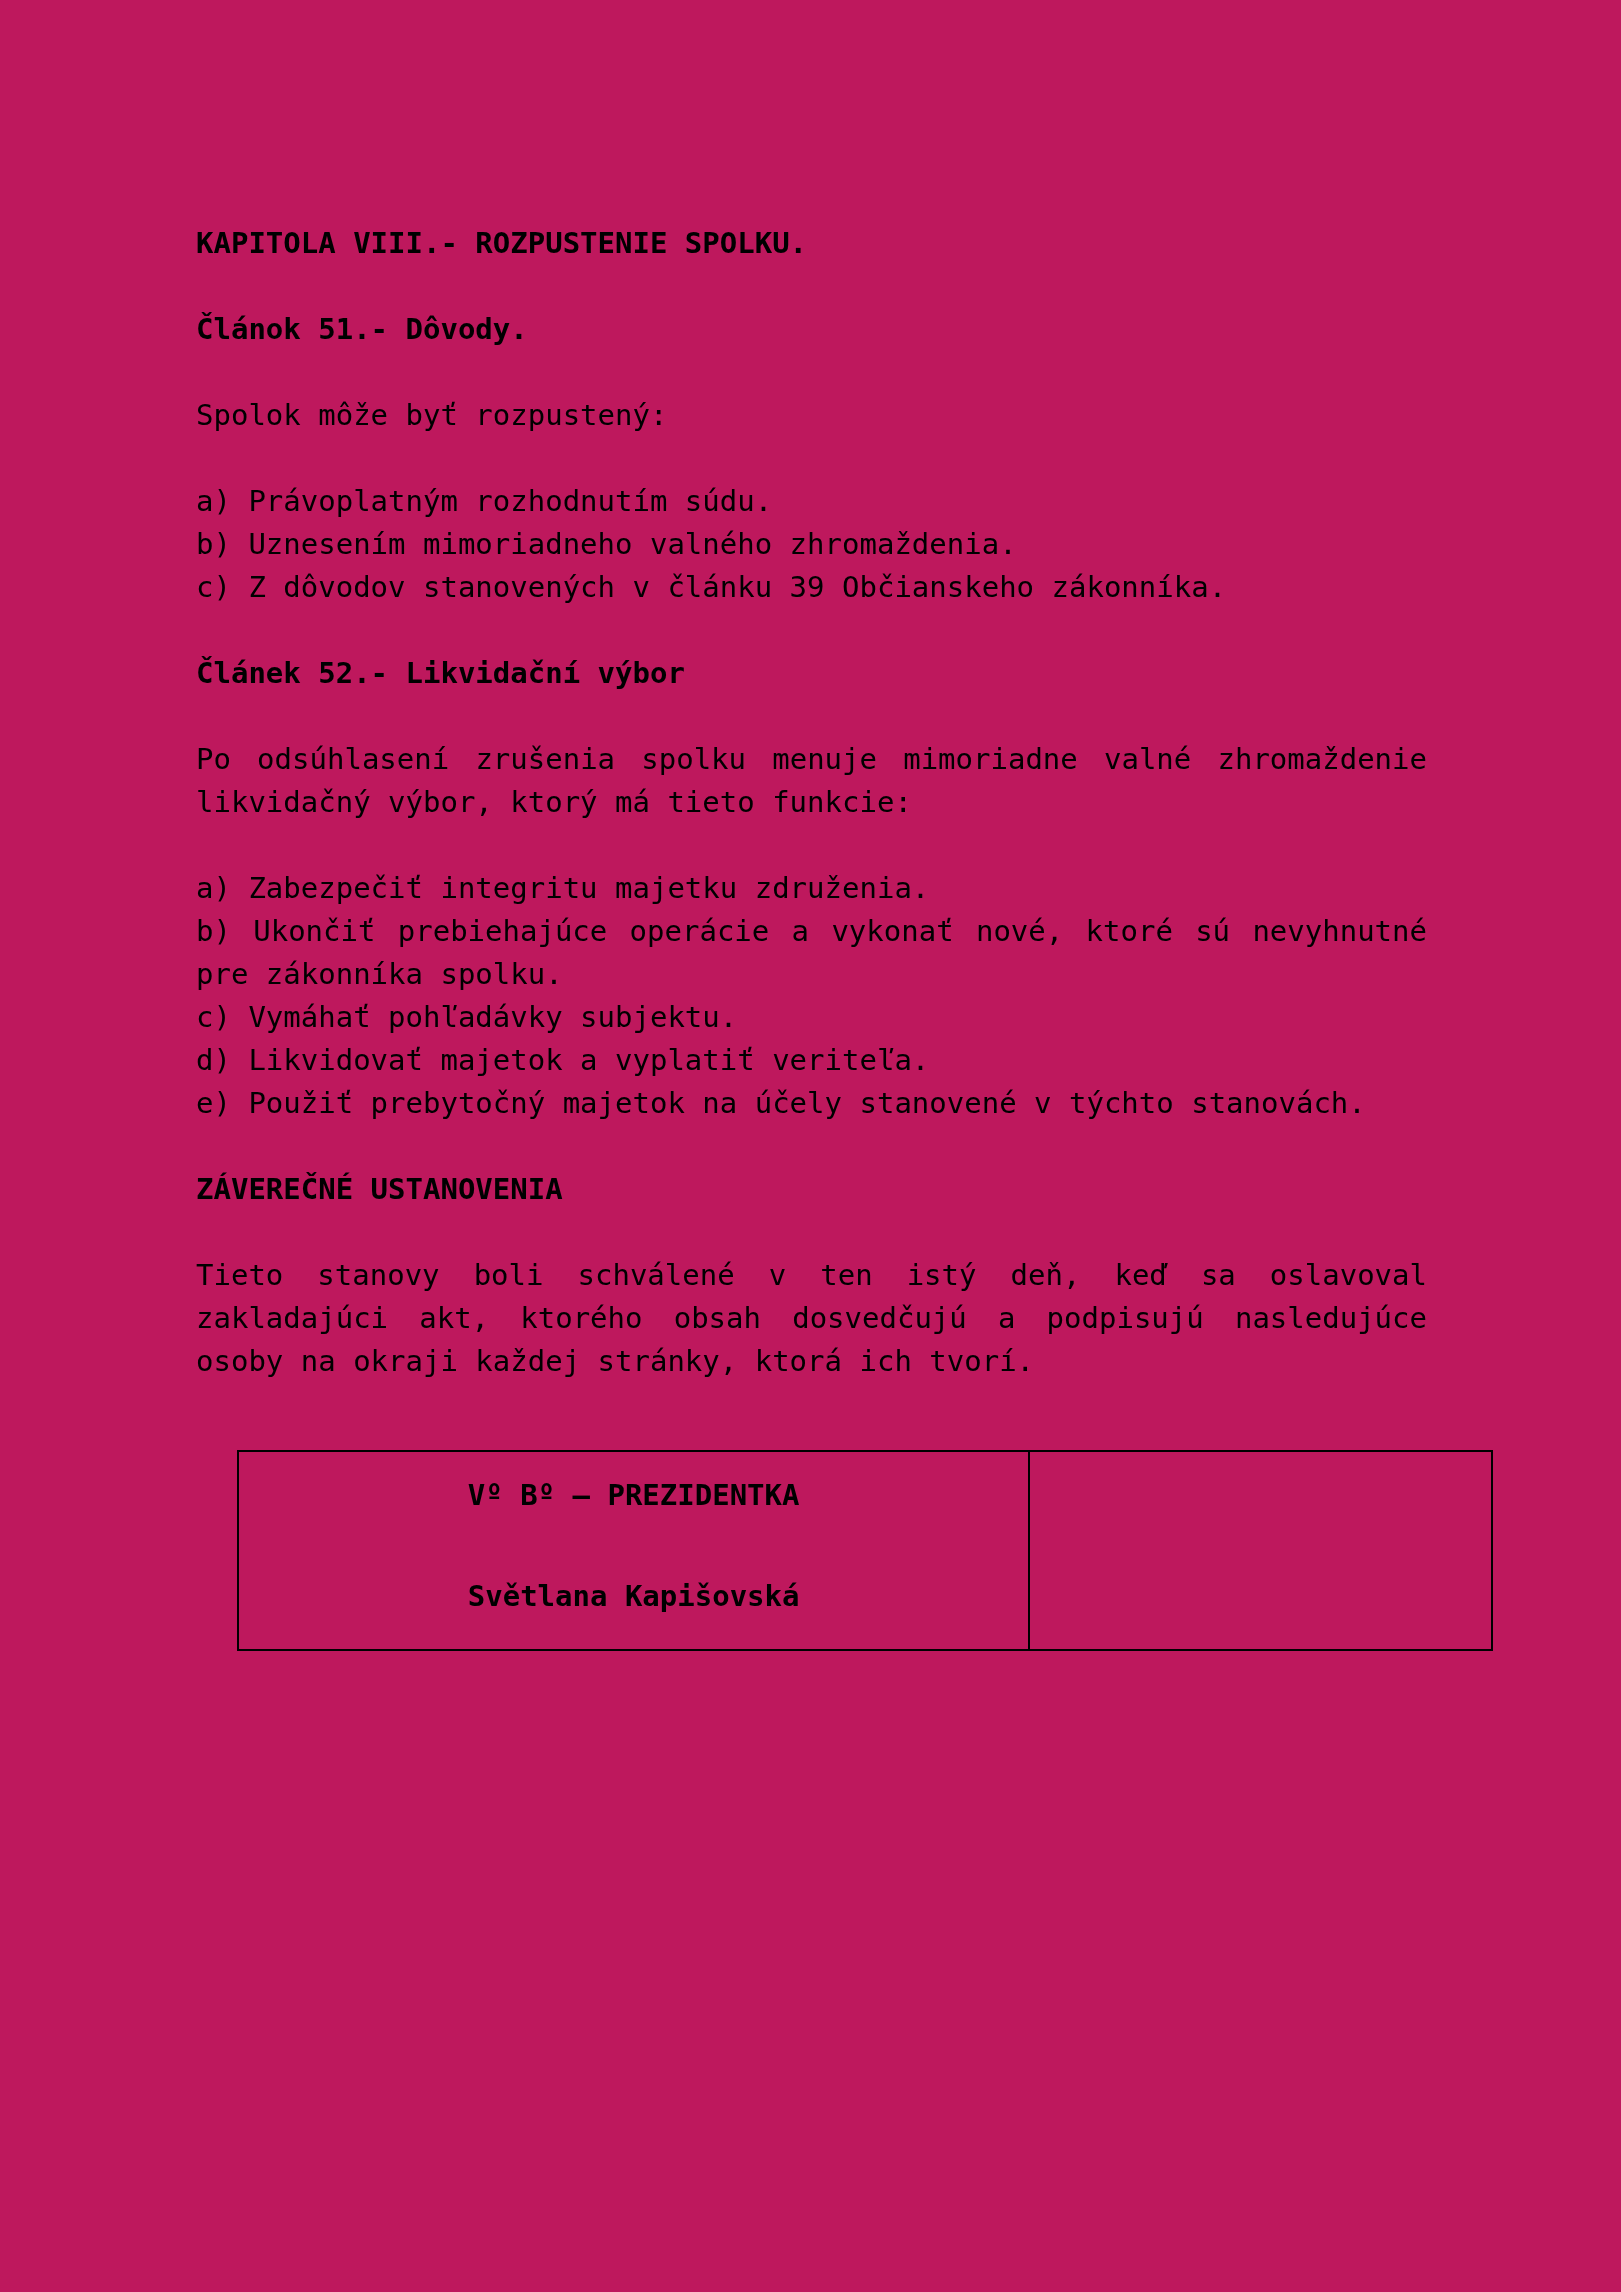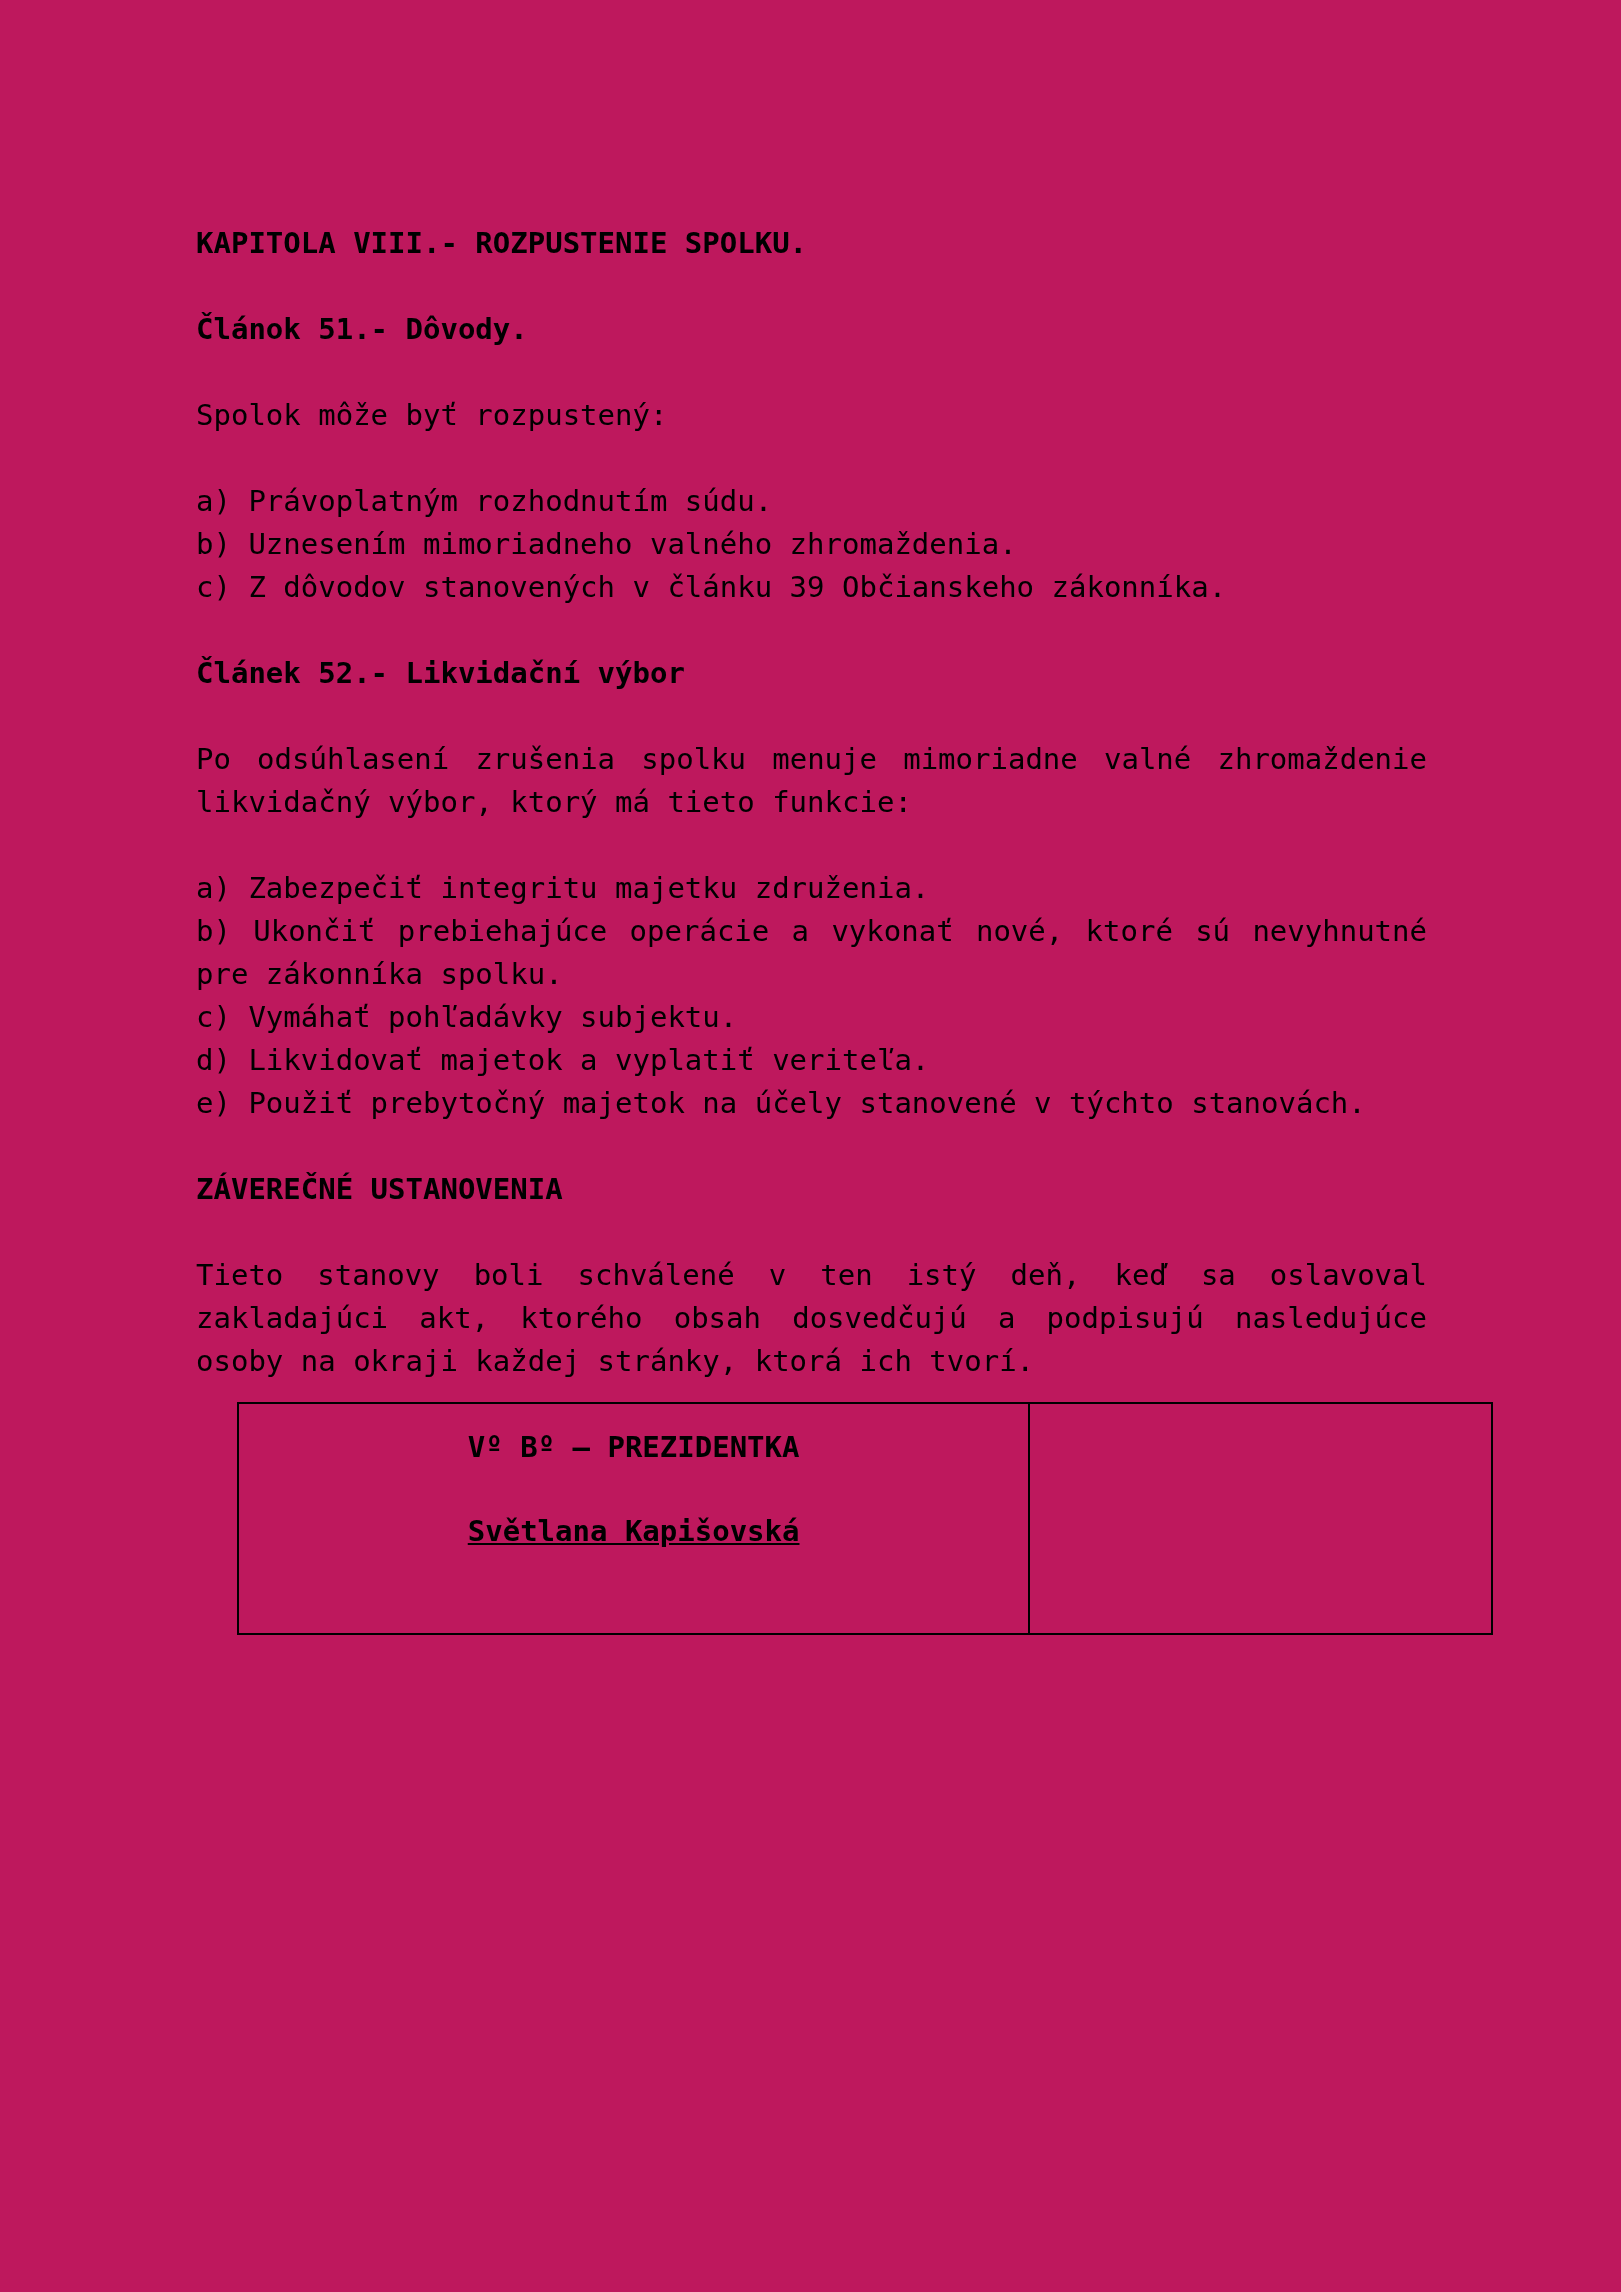--- a/index.html
+++ b/index.html
@@ -32,23 +32,23 @@
     white-space: normal;
     text-align: justify;
     text-align-last: justify;
   }
   .line.b {
     font-weight: bold;
   }
   .sig-table {
     position: absolute;
     left: 237px;
-    top: 1402px;
+    top: 1450px;
     width: 1256px;
-    height: 233px;
+    height: 201px;
     border: 2.9px solid #000000;
     box-sizing: border-box;
     display: flex;
   }
   .sig-cell {
     box-sizing: border-box;
     padding-top: 21.6px;
     text-align: center;
     font-size: 29px;
     font-weight: bold;
@@ -57,23 +57,22 @@
     width: 63.2%;
     border-right: 2px solid #000000;
   }
   .sig-cell.right {
     width: 36.8%;
   }
   .sig-title {
     line-height: 43px;
   }
   .sig-name {
-    margin-top: 41px;
+    margin-top: 58px;
     line-height: 43px;
-    text-decoration: underline;
   }
 </style>
 </head>
 <body>
 
 <div class="page">
 
   <div class="doc" id="doc-text">
       <div class="line b">KAPITOLA VIII.- ROZPUSTENIE SPOLKU.</div>
       <div class="line"></div>

